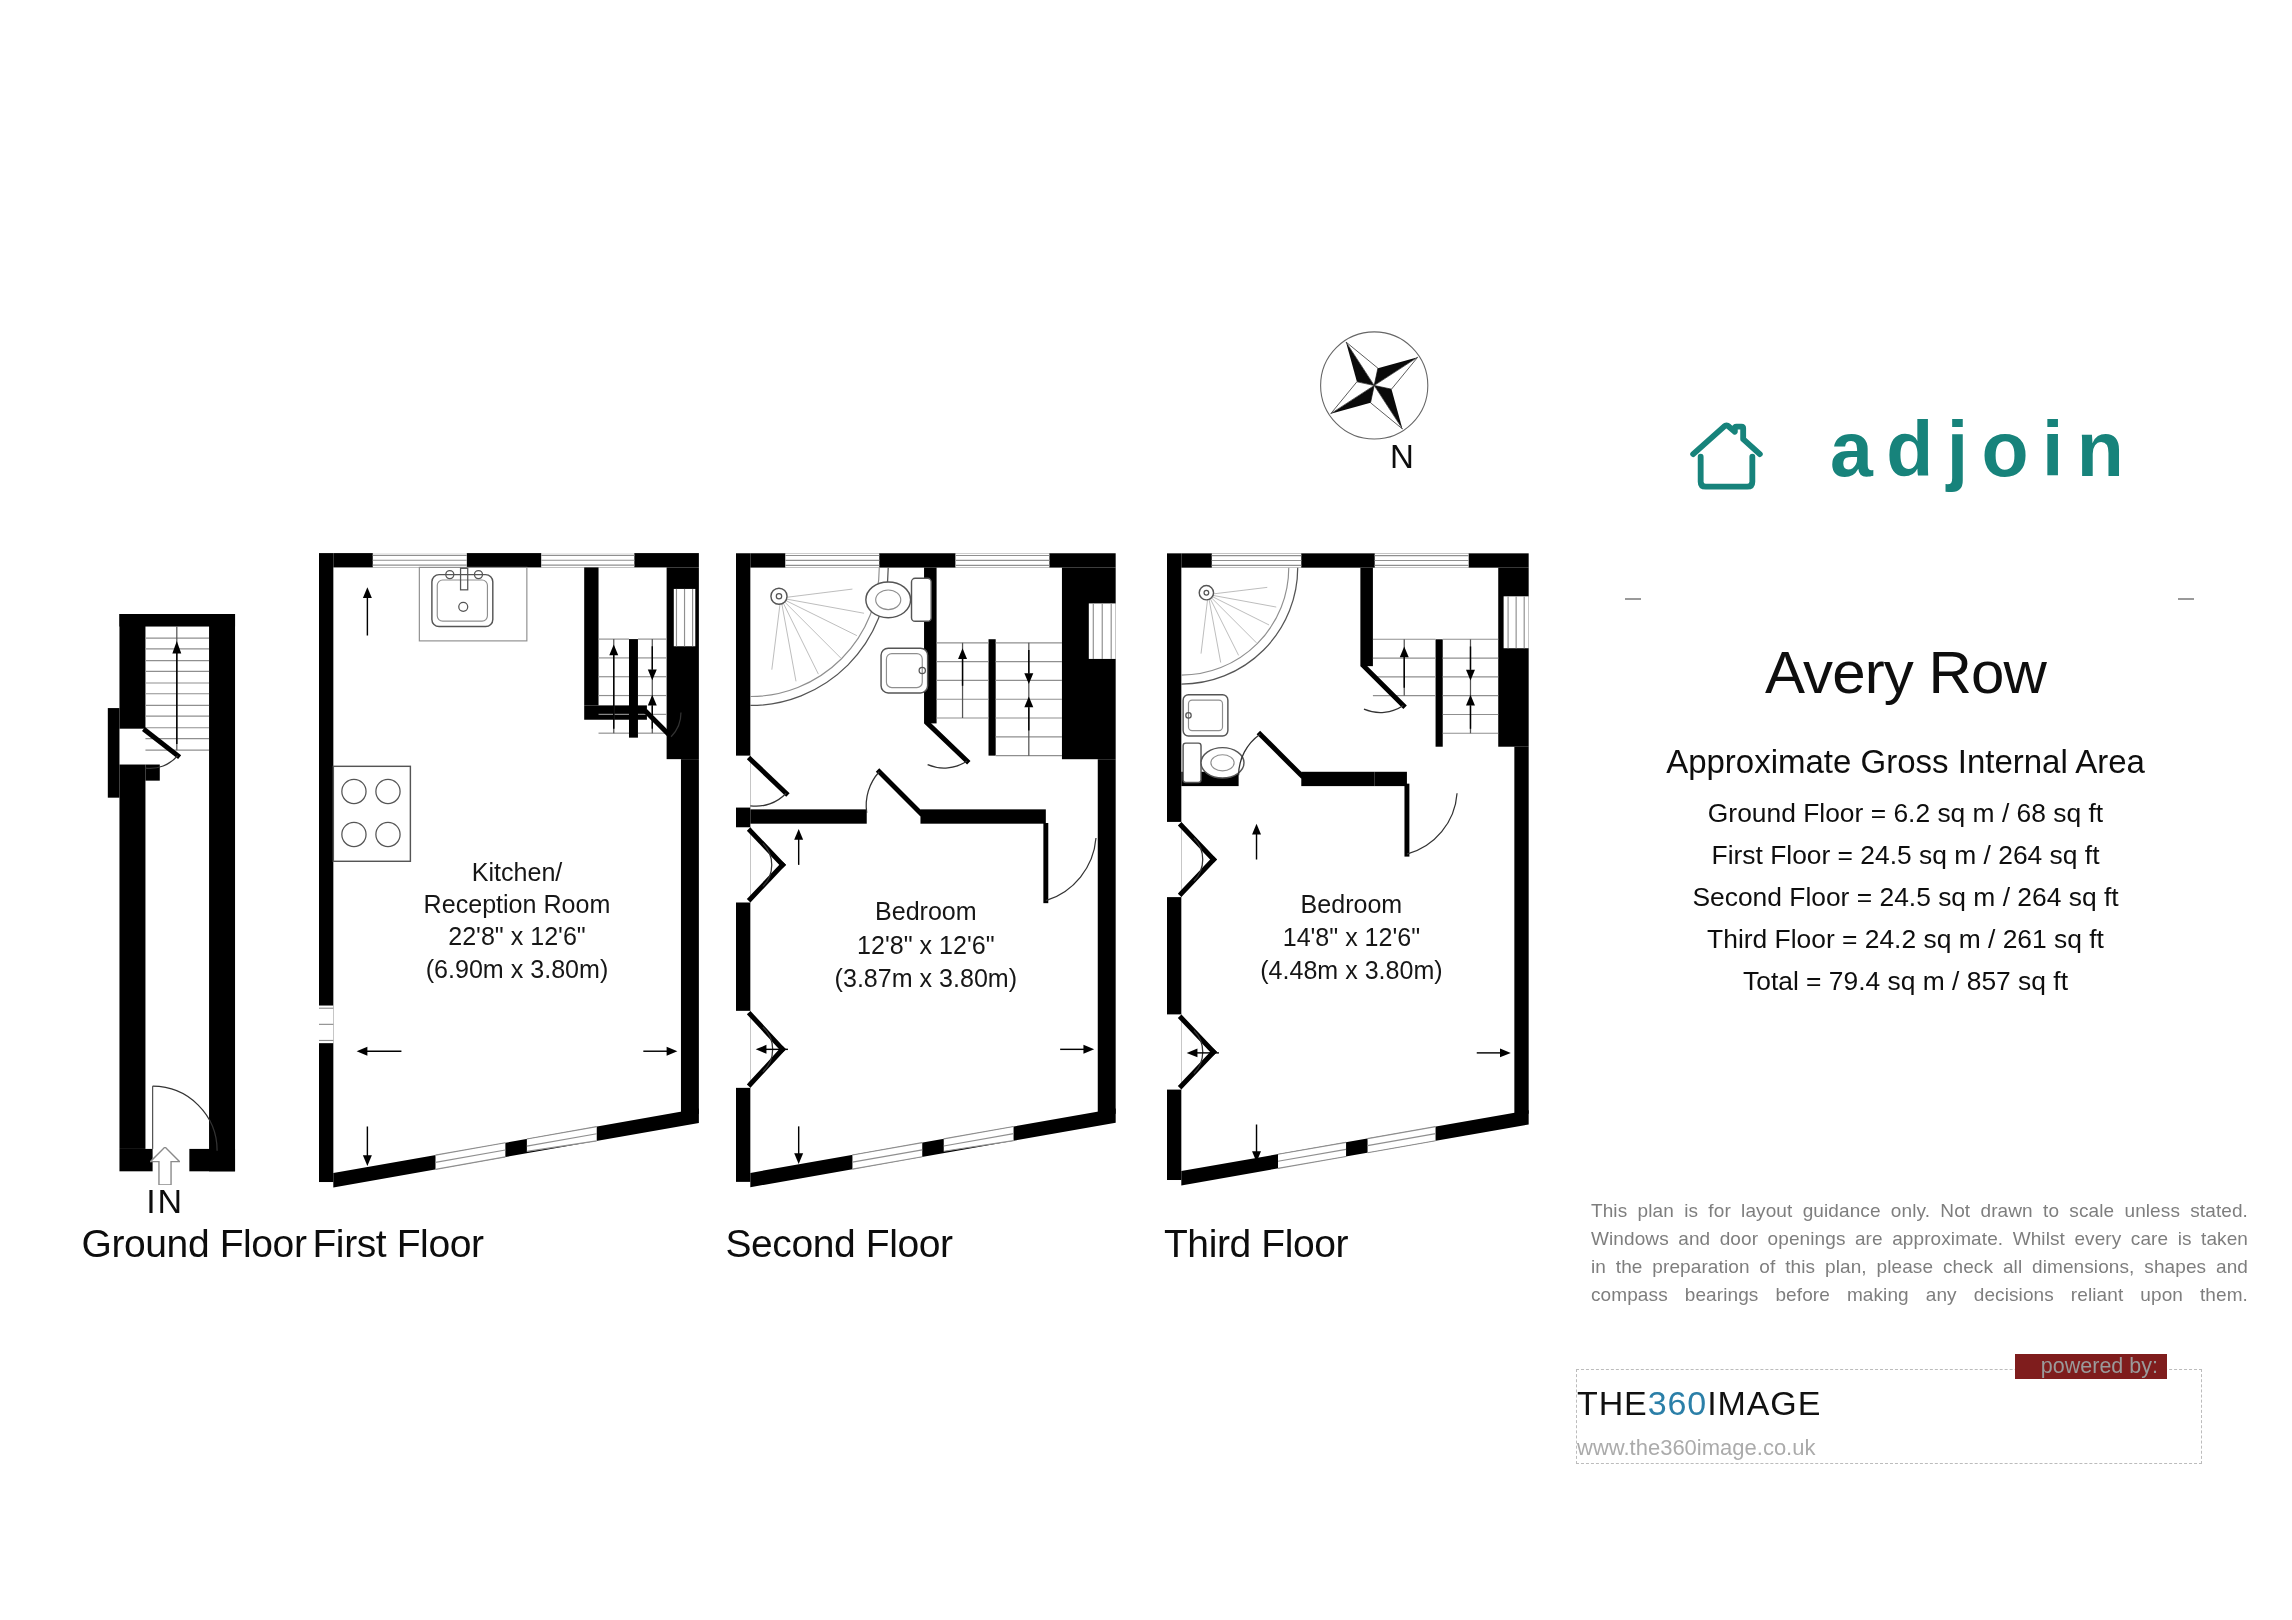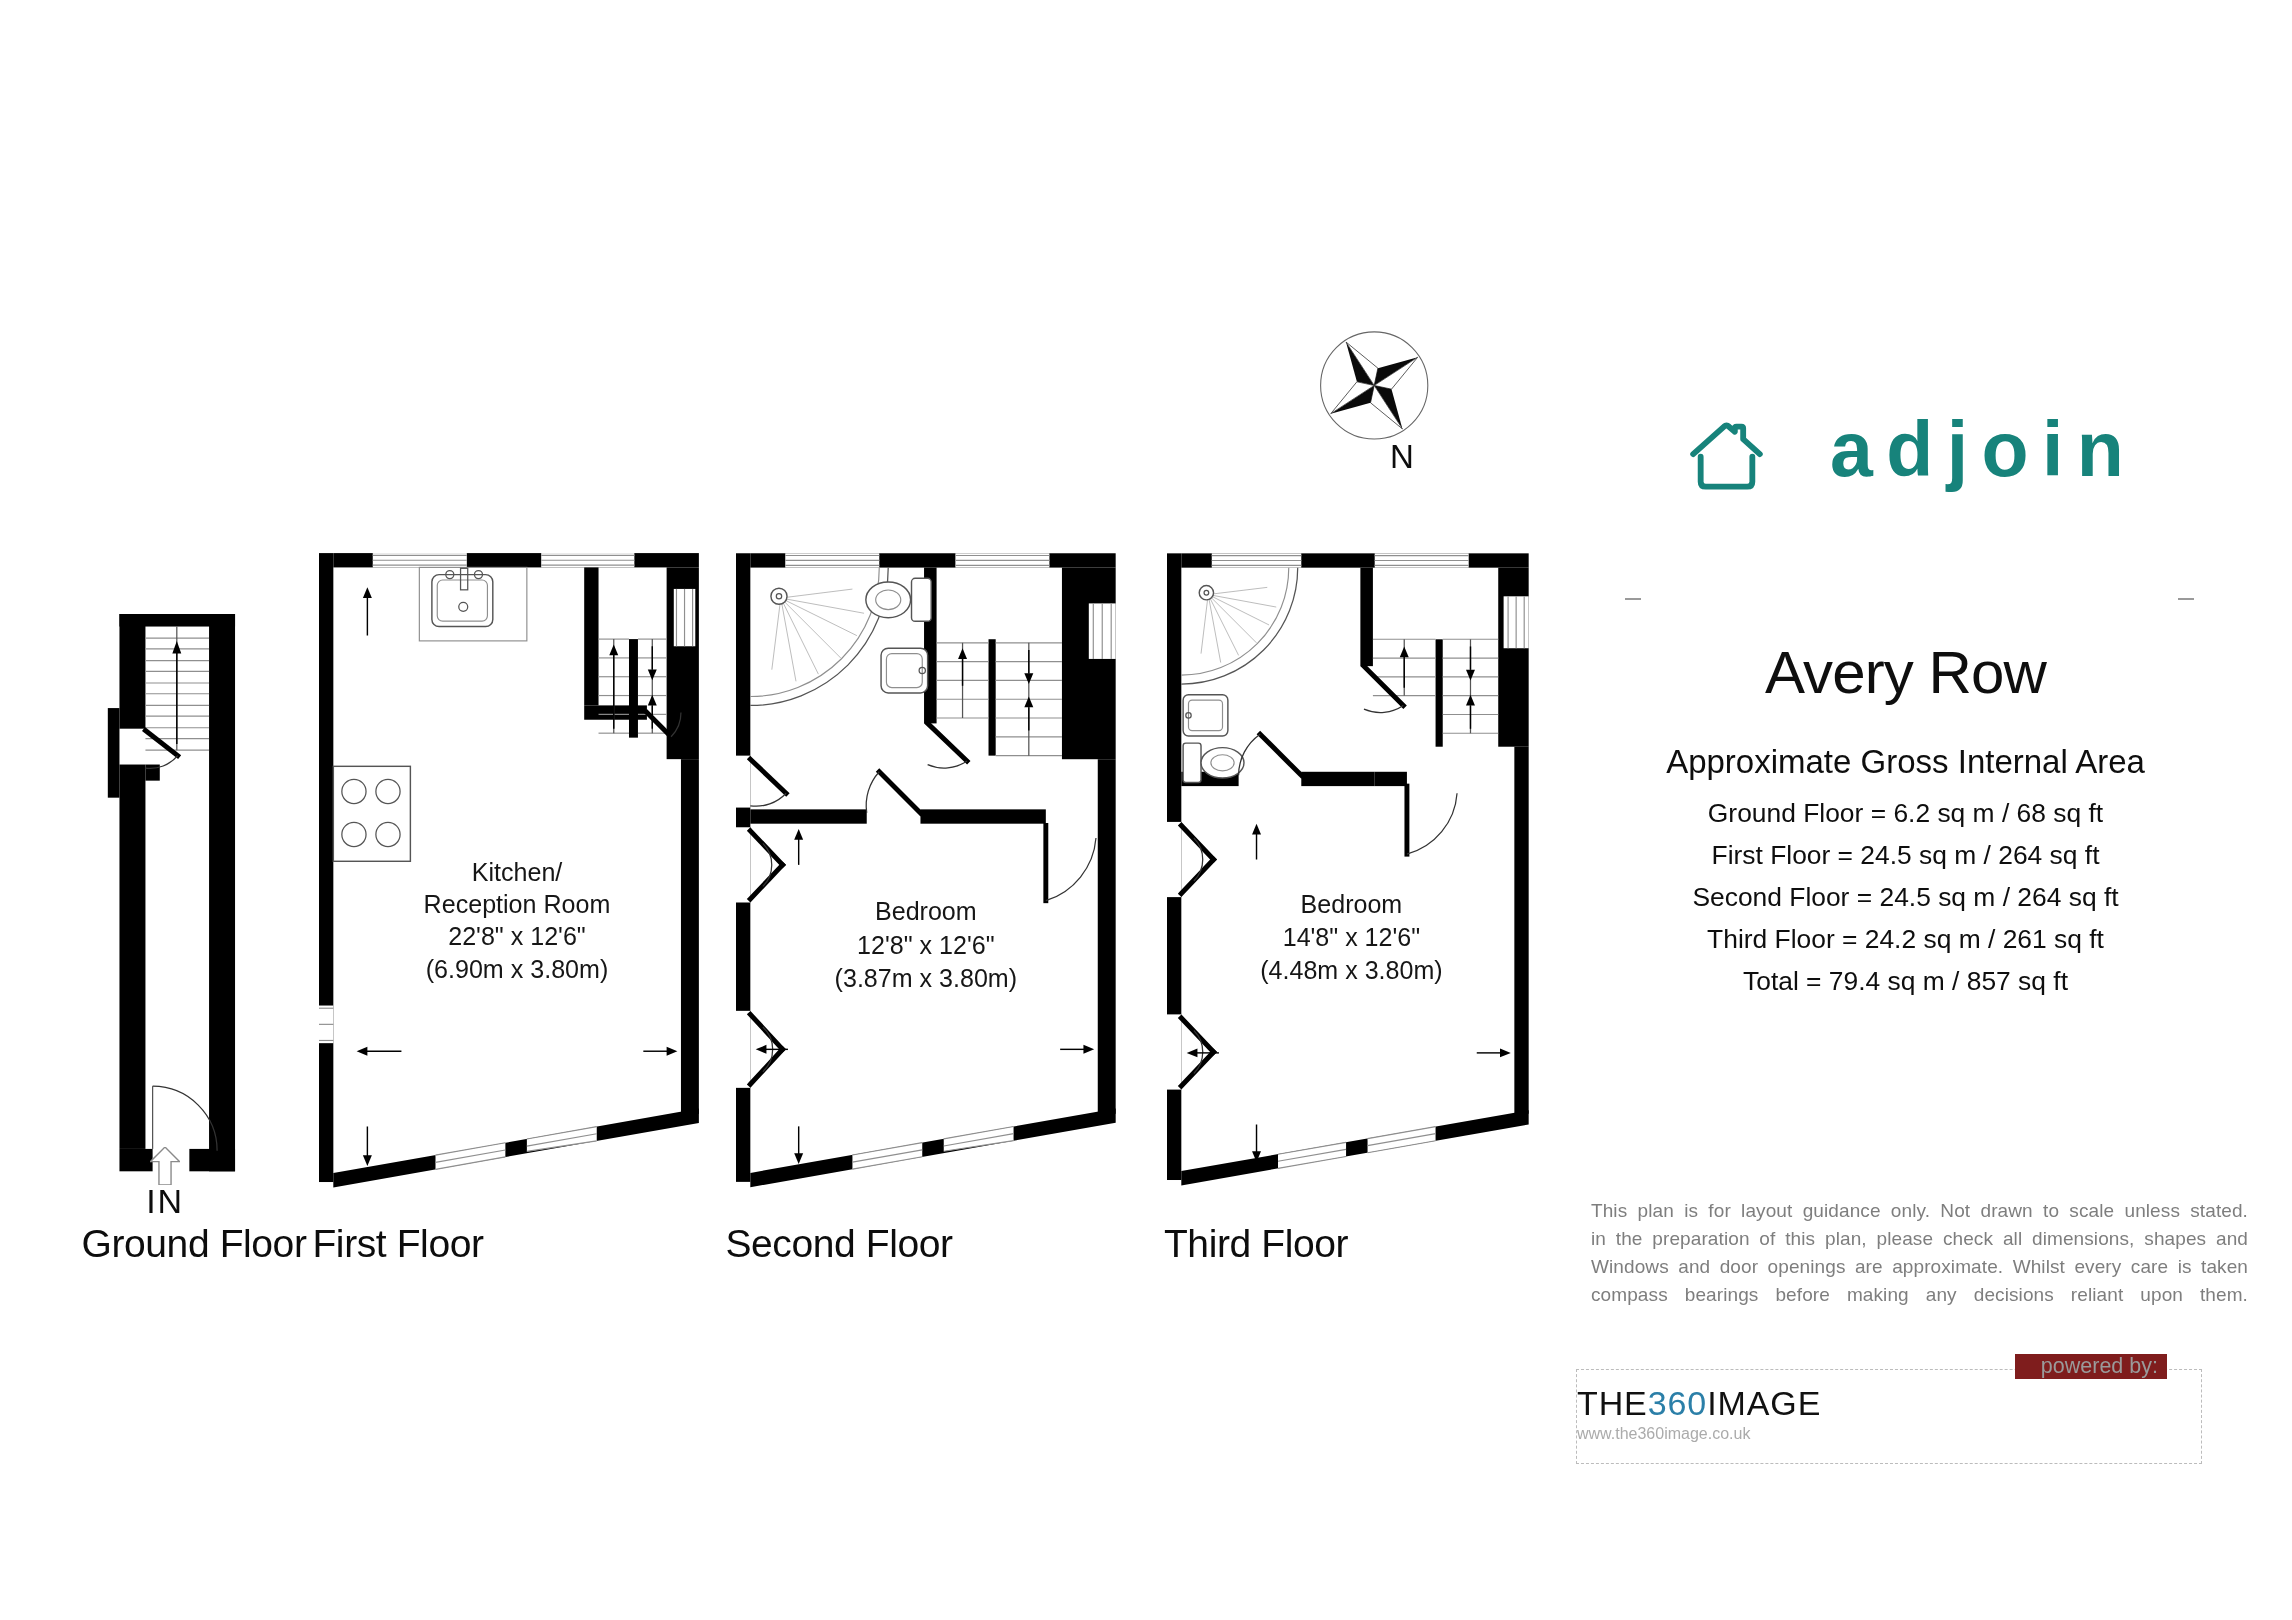--- a/index.html
+++ b/index.html
@@ -36,21 +36,21 @@
   .tick{position:absolute;width:16px;height:1.8px;background:#9a9a9a;}
   .disclaimer{position:absolute;left:1591px;top:1197px;width:657px;}
   .disclaimer div{font-size:19px;line-height:28px;color:#7e7e7e;
     text-align:justify;text-align-last:justify;letter-spacing:0.1px;}
   .powered{position:absolute;left:2015px;top:1354px;width:134px;text-align:right;
     font-size:21.5px;color:#9a9a9a;background:#7f1d1d;padding:0 9px;z-index:2;}
   .pbox{position:absolute;left:1576px;top:1369px;width:624px;height:93px;
     border:1.8px dashed #bcbcbc;text-align:left;}
   .pbox .b1{margin-top:14.3px;font-size:34px;font-weight:500;letter-spacing:0.9px;color:#111;}
   .pbox .b1 .num{color:#2B7FA8;}
-  .pbox .site{margin-top:2px;font-size:16px;color:#ababab;}
+  .pbox .site{margin-top:12px;font-size:22px;color:#ababab;}
   .nlabel{font-family:"Liberation Sans",sans-serif;font-size:37px;fill:#0d0d0d;text-anchor:middle;}
 </style>
 </head>
 <body>
 
 <div class="stage">
 
   <svg class="abs" style="left:1309px;top:328px;" width="134" height="148" viewBox="0 0 150 165">
     <circle cx="73" cy="64" r="60" fill="none" stroke="#666" stroke-width="1.2"></circle>
     <g transform="translate(73,64) rotate(-33)">
@@ -525,22 +525,22 @@
       <div class="arealine">Ground Floor = 6.2 sq m / 68 sq ft</div>
       <div class="arealine">First Floor = 24.5 sq m / 264 sq ft</div>
       <div class="arealine">Second Floor = 24.5 sq m / 264 sq ft</div>
       <div class="arealine">Third Floor = 24.2 sq m / 261 sq ft</div>
       <div class="arealine">Total = 79.4 sq m / 857 sq ft</div>
     </div>
   </div>
 
   <div class="disclaimer">
     <div>This plan is for layout guidance only. Not drawn to scale unless stated.</div>
+    <div>Windows and door openings are approximate. Whilst every care is taken</div>
     <div>in the preparation of this plan, please check all dimensions, shapes and</div>
-    <div>Windows and door openings are approximate. Whilst every care is taken</div>
     <div>compass bearings before making any decisions reliant upon them.</div>
   </div>
 
   <div class="powered">powered by:</div>
   <div class="pbox">
     <div class="b1">
       <span>THE</span><span class="num">360</span><span>IMAGE</span>
     </div>
     <div class="site">www.the360image.co.uk</div>
   </div>

